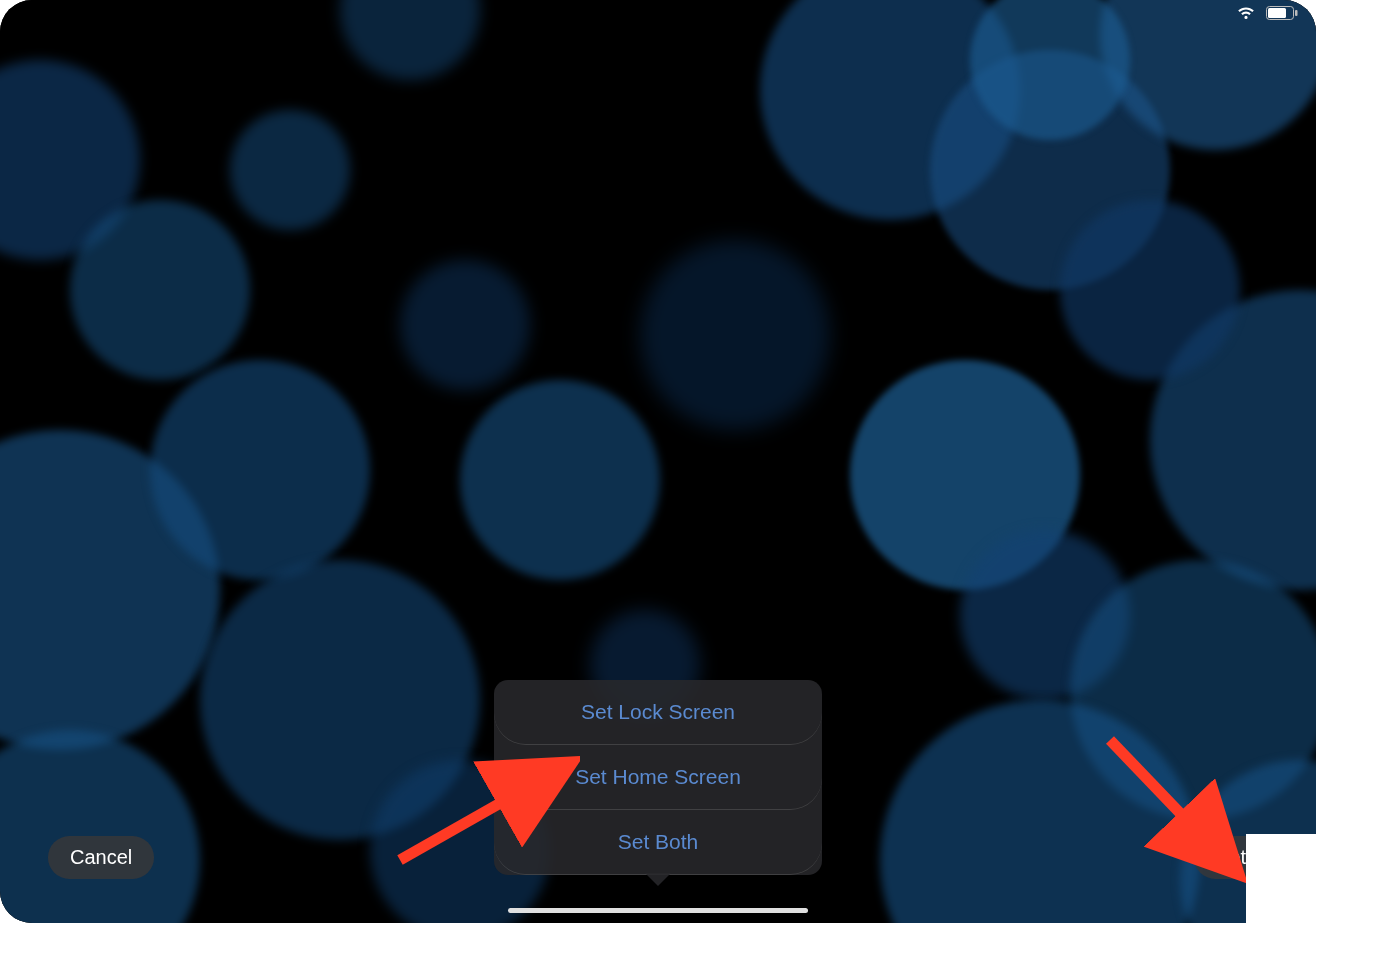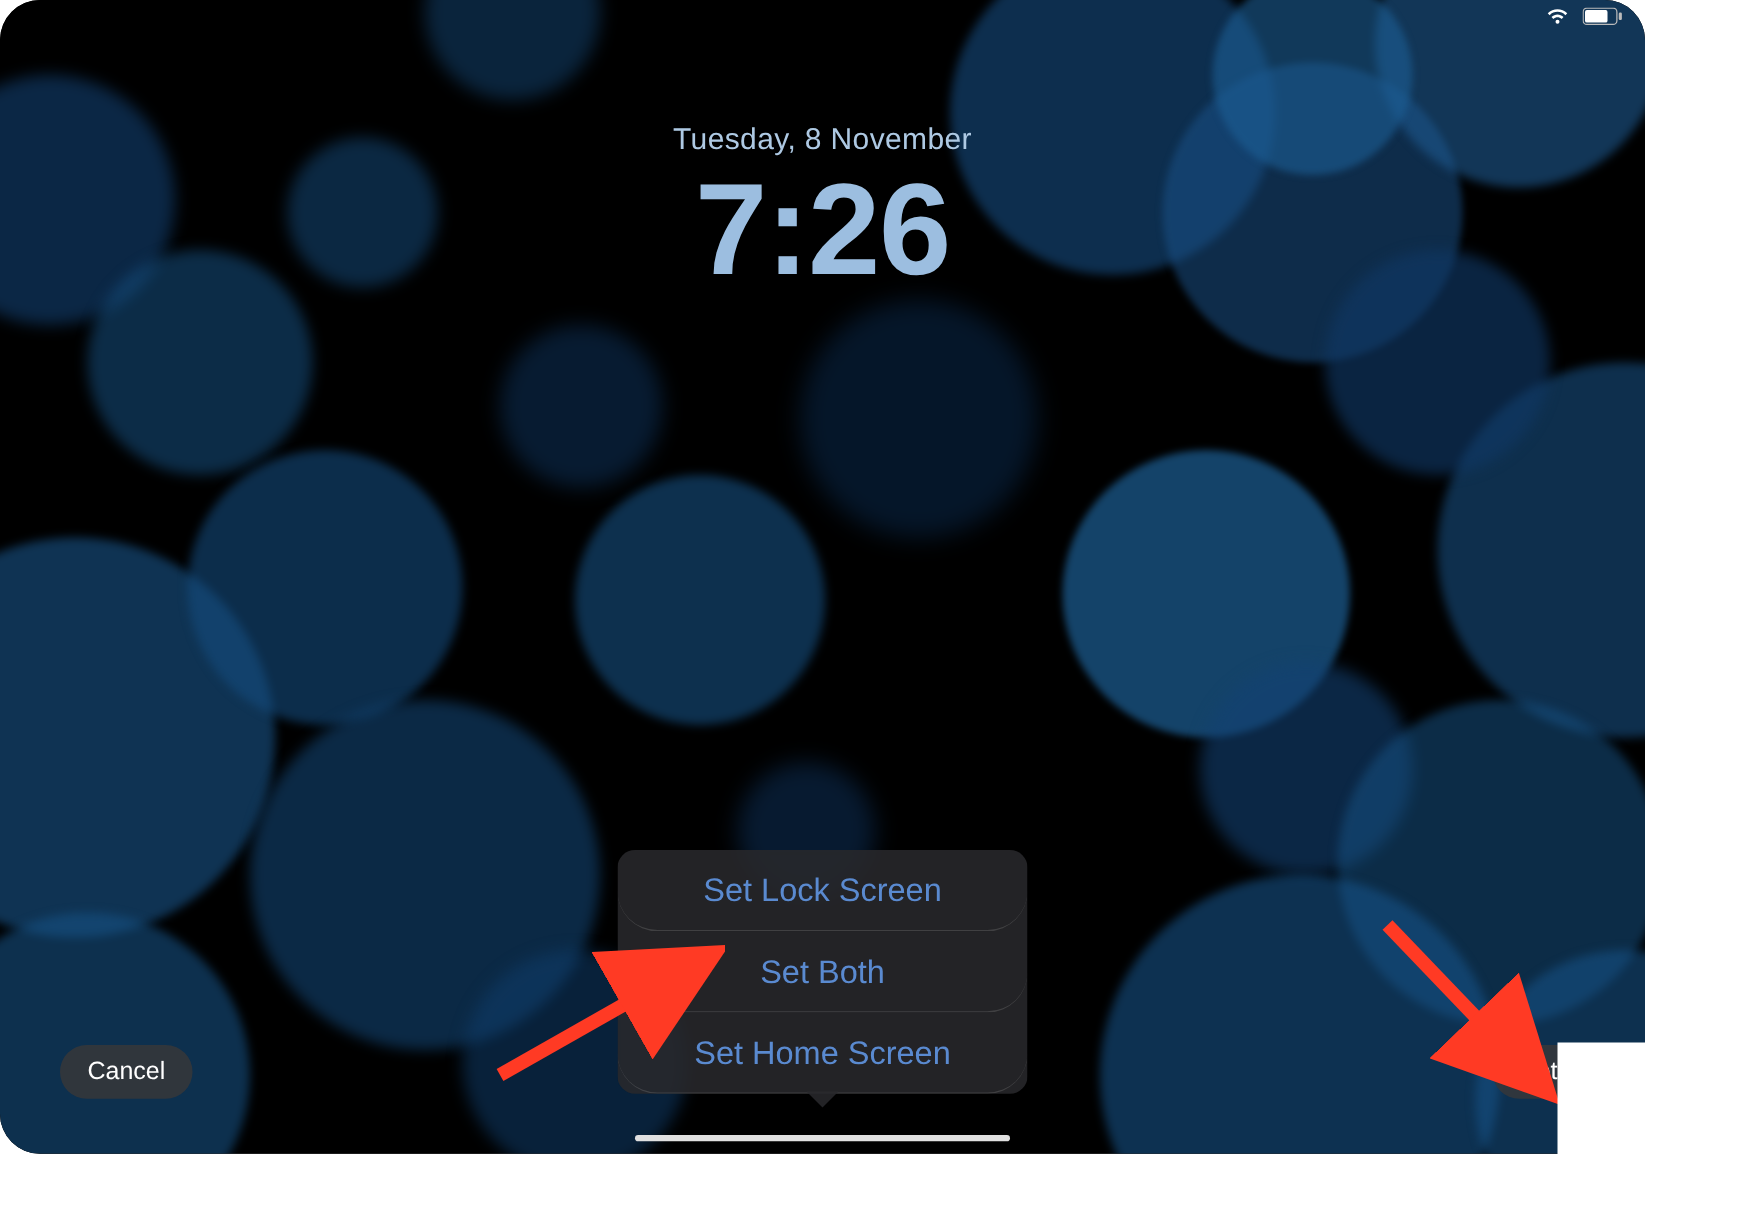--- a/index.html
+++ b/index.html
@@ -112,21 +112,21 @@
     background: rgba(40,40,43,0.88);
     border-radius: 14px;
     overflow: visible;
     backdrop-filter: blur(2px);
   }
   .popover-item {
     height: 64px;
     display: flex;
     align-items: center;
     justify-content: center;
-    font-size: 26px;
+    font-size: 21px;
     color: #5a8ad0;
     border-bottom: 1px solid rgba(120,120,120,0.35);
     cursor: pointer;
     border-radius: 32px;
   }
   .popover-item:last-child { border-bottom: none; }
   .popover-tail {
     position: absolute;
     bottom: -11px;
     left: 50%;
@@ -225,29 +225,25 @@
       </span>
       <span class="battery-icon">
         <svg width="32" height="14" viewBox="0 0 32 14">
           <rect x="0.5" y="0.5" width="27" height="13" rx="3" ry="3" fill="none" stroke="#bbb" stroke-width="1"></rect>
           <rect x="2" y="2" width="18" height="10" rx="1.5" fill="#ffffff"></rect>
           <rect x="29" y="4" width="2.5" height="6" rx="1" fill="#bbb"></rect>
         </svg>
       </span>
     </div>
 
-    <div class="datetime">
-      <div class="date-text">Tuesday, 8 November</div>
-      <div class="time-text">7:26</div>
-    </div>
 
     <div class="popover">
       <div class="popover-item">Set Lock Screen</div>
+      <div class="popover-item">Set Home Screen</div>
       <div class="popover-item">Set Both</div>
-      <div class="popover-item">Set Home Screen</div>
       <div class="popover-tail"></div>
     </div>
 
     <div class="pill cancel-pill">Cancel</div>
     <div class="pill set-pill">Set</div>
 
     <div class="home-indicator"></div>
   </div>
 
   <div class="arrow" style="left:380px; top:740px;">

